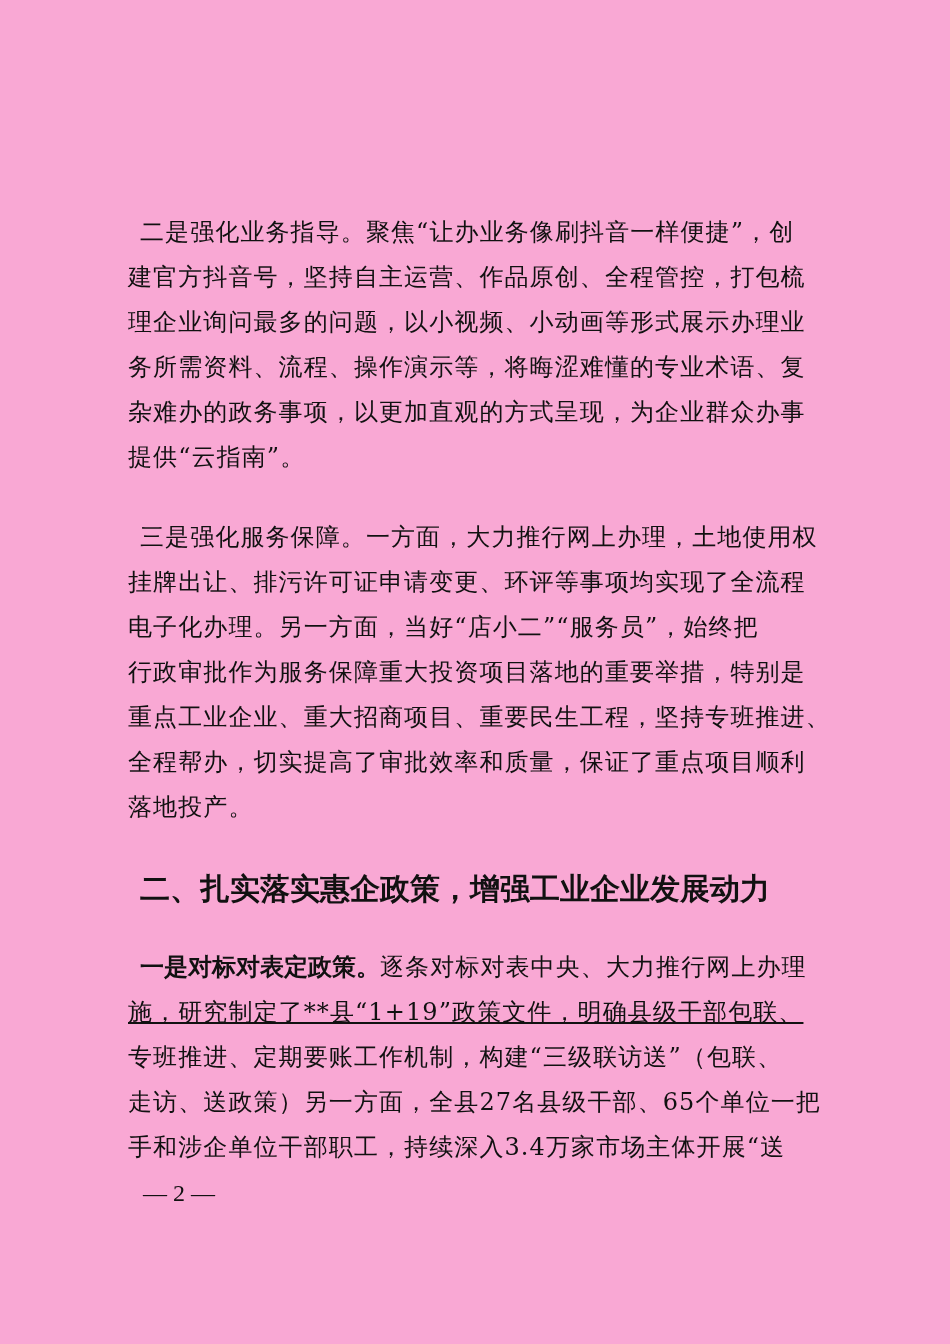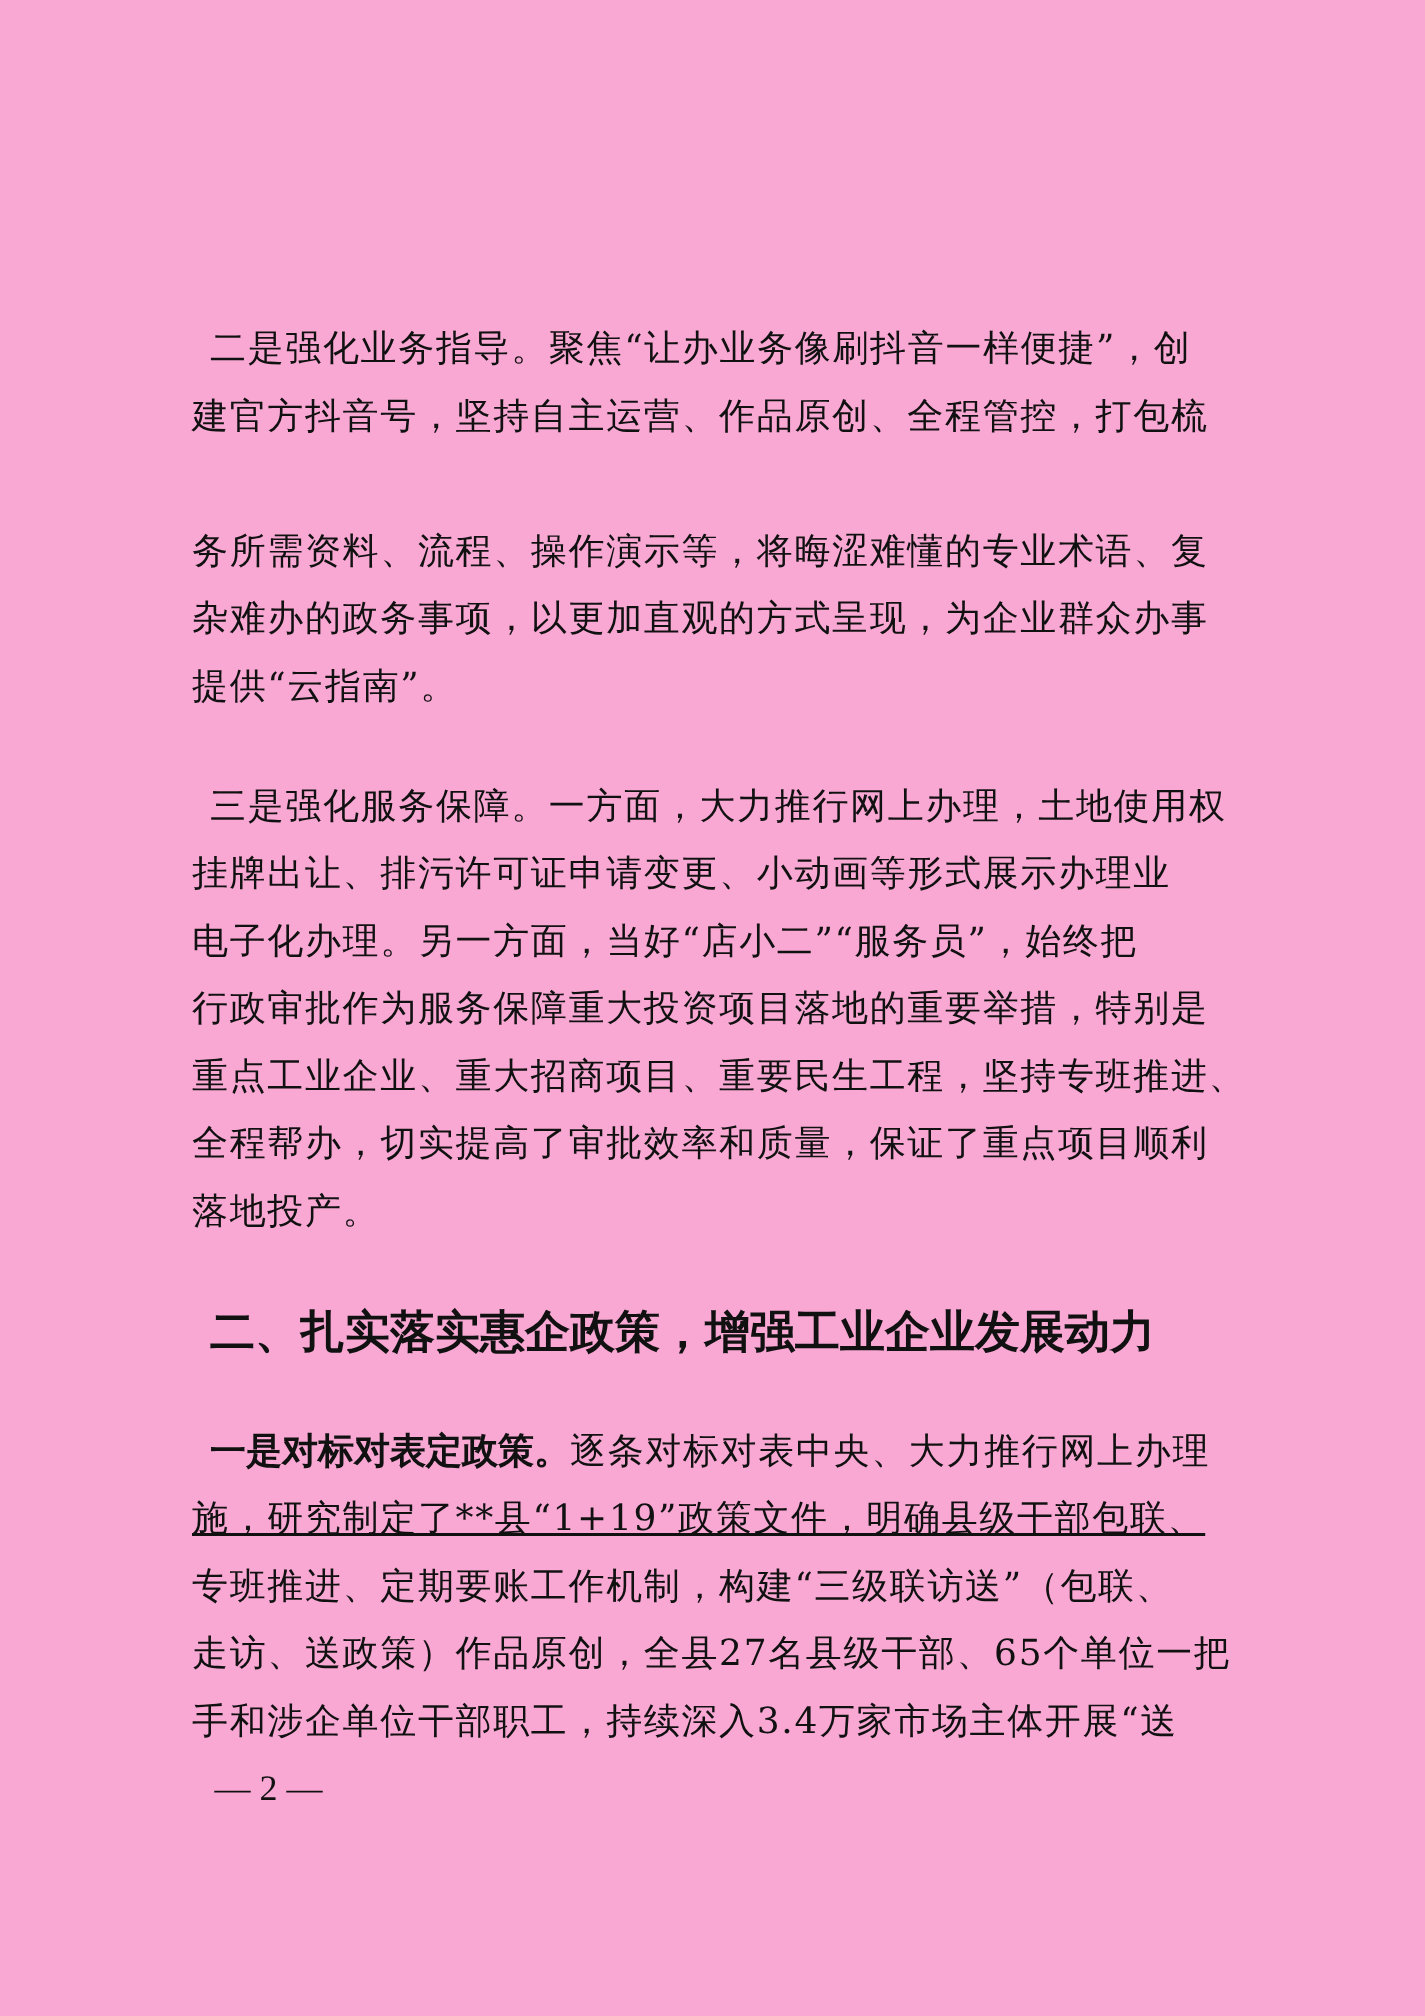--- a/index.html
+++ b/index.html
@@ -55,37 +55,38 @@
       white-space: nowrap;
     }
   </style>
 </head>
 <body>
 
 <div class="page">
 
   <div class="line indent" style="top:210px;">二是强化业务指导。聚焦“让办业务像刷抖音一样便捷”，创</div>
   <div class="line" style="top:255px;">建官方抖音号，坚持自主运营、作品原创、全程管控，打包梳</div>
+  <div class="line" style="top:300px;">理企业询问最多的问题，以小视频、小动画等形式展示办理业</div>
   <div class="line" style="top:345px;">务所需资料、流程、操作演示等，将晦涩难懂的专业术语、复</div>
   <div class="line" style="top:390px;">杂难办的政务事项，以更加直观的方式呈现，为企业群众办事</div>
   <div class="line" style="top:435px;">提供“云指南”。</div>
 
   <div class="line indent" style="top:515px;">三是强化服务保障。一方面，大力推行网上办理，土地使用权</div>
-  <div class="line" style="top:560px;">挂牌出让、排污许可证申请变更、小动画等形式展示办理业</div>
+  <div class="line" style="top:560px;">挂牌出让、排污许可证申请变更、环评等事项均实现了全流程</div>
   <div class="line" style="top:605px;">电子化办理。另一方面，当好“店小二”“服务员”，始终把</div>
   <div class="line" style="top:650px;">行政审批作为服务保障重大投资项目落地的重要举措，特别是</div>
   <div class="line" style="top:695px;">重点工业企业、重大招商项目、重要民生工程，坚持专班推进、</div>
   <div class="line" style="top:740px;">全程帮办，切实提高了审批效率和质量，保证了重点项目顺利</div>
   <div class="line" style="top:785px;">落地投产。</div>
 
   <div class="line indent heading" style="top:866px;">二、扎实落实惠企政策，增强工业企业发展动力</div>
 
   <div class="line indent" style="top:945px;">
     <span class="bold">一是对标对表定政策。</span><span>逐条对标对表中央、大力推行网上办理</span>
   </div>
   <div class="line" style="top:990px;text-decoration:underline;">施，研究制定了**县“1+19”政策文件，明确县级干部包联、</div>
   <div class="line" style="top:1035px;">专班推进、定期要账工作机制，构建“三级联访送”（包联、</div>
-  <div class="line" style="top:1080px;">走访、送政策）作品原创，全县27名县级干部、65个单位一把</div>
+  <div class="line" style="top:1080px;">走访、送政策）另一方面，全县27名县级干部、65个单位一把</div>
   <div class="line" style="top:1125px;">手和涉企单位干部职工，持续深入3.4万家市场主体开展“送</div>
 
   <div class="footer">— 2 —</div>
 
 </div>
 
 </body></html>

